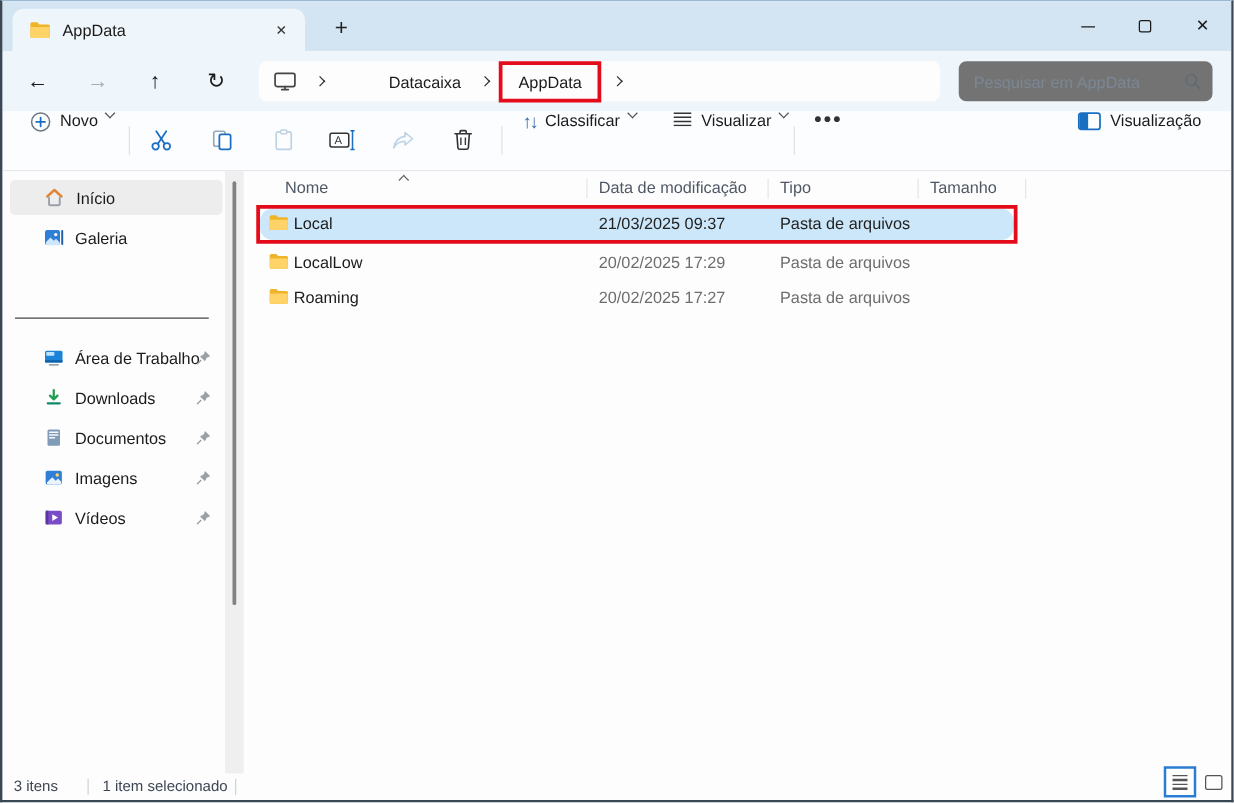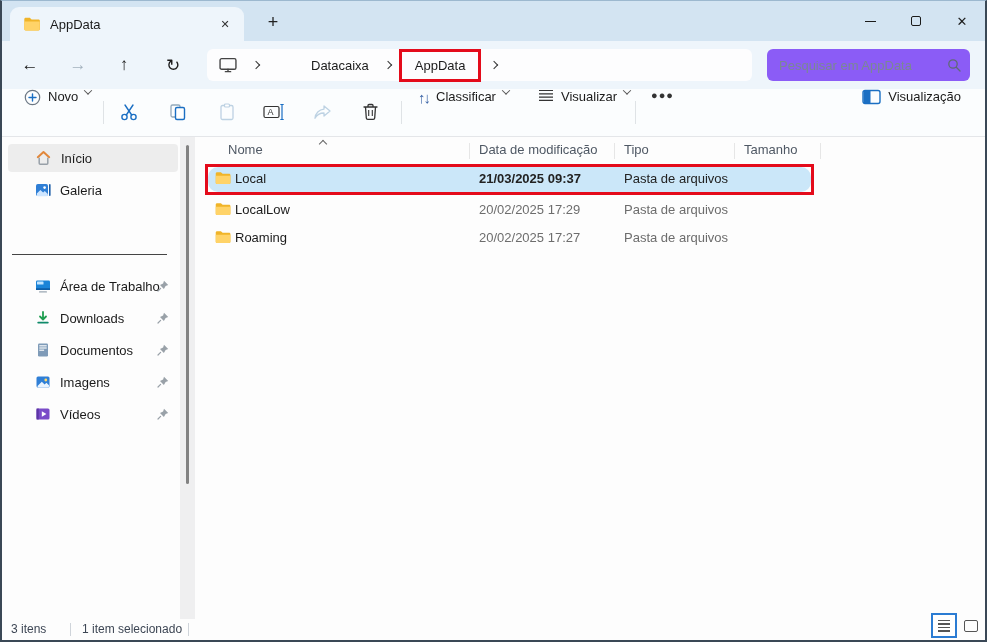--- a/index.html
+++ b/index.html
@@ -34,21 +34,21 @@
   .addressbar { position: absolute; left: 205px; top: 8px; width: 545px; height: 32px;
                 background: #fdfdfe; border-radius: 6px; display: flex; align-items: center;
                 padding: 0 12px; }
   .chev-r { width: 6px; height: 6px; border-right: 1.4px solid #333; border-top: 1.4px solid #333;
             transform: rotate(45deg); display: inline-block; flex: none; }
   .crumb { font-size: 13px; white-space: nowrap; padding: 0 4px; }
   .crumb2wrap { position: relative; margin-left: 8px; padding: 8px 16px; }
   .redbox-crumb { position: absolute; left: 0; top: -1px; right: 0; bottom: -1px;
                   border: 3px solid #e40b1b; pointer-events: none; }
   .searchbox { position: absolute; left: 765px; top: 8px; width: 203px; height: 32px;
-               background: #8b5cf6; border-radius: 6px; }
+               background: #737373; border-radius: 6px; }
   .searchbox input { position: absolute; left: 0; top: 0; width: 176px; height: 32px; border: none;
                      background: transparent; padding-left: 12px; font-family: inherit; font-size: 13px;
                      color: #1b1b1b; outline: none; }
   .searchbox input::placeholder { color: #7b8794; }
   .search-ic { position: absolute; right: 9px; top: 9px; }
 
   
   .toolbar { position: absolute; left: 0; top: 88px; width: 983px; height: 48px; background: #fbfdfe;
              border-bottom: 1px solid #e4e6e9; }
   .tbtn { position: absolute; top: 0; height: 31px; display: flex; gap: 7px;
@@ -81,21 +81,21 @@
   .colsep { position: absolute; top: 6px; width: 1px; height: 16px; background: #e6e6e6; }
   .frow { position: absolute; left: 206px; width: 603px; height: 26px; }
   .frow .ficon { position: absolute; left: 7px; top: 5px; }
   .frow .fname { position: absolute; left: 27px; top: 5px; font-size: 13px; color: #1b1b1b; }
   .frow .fdate { position: absolute; left: 271px; top: 5px; font-size: 13px; }
   .frow .ftype { position: absolute; left: 416px; top: 5px; font-size: 13px; }
   .frow.sel { background: #cbe7f9; height: 25px; border-radius: 10px; }
   .frow.sel .fdate, .frow.sel .ftype { color: #222; }
   .frow.plain .fdate, .frow.plain .ftype { color: #6d6d6d; }
   .frow.sel .ficon { top: 4px; } .frow.sel .fname { top: 4px; }
-  .frow.sel .fdate { top: 4px; font-weight: bold; } .frow.sel .ftype { top: 4px; }
+  .frow.sel .fdate { top: 4px; } .frow.sel .ftype { top: 4px; }
   .redbox-row { position: absolute; left: 203px; top: 27px; width: 609px; height: 31px;
                 border: 3px solid #e40b1b; pointer-events: none; z-index: 5; }
 
   
   .statusbar { position: absolute; left: 0; top: 618px; width: 983px; height: 21px; background: #fdfdfd; }
   .sb-text { position: absolute; top: 3px; font-size: 12px; color: #3d4654; }
   .sb-sep { position: absolute; top: 4px; width: 1px; height: 13px; background: #cfd4da; }
   .viewtoggle-details { position: absolute; left: 929px; top: 612px; width: 26px; height: 25px;
                         border: 2px solid #2b7cd3; background: #fff; display: flex; flex-direction: column;
                         align-items: center; justify-content: center; gap: 2px; z-index: 6; }

